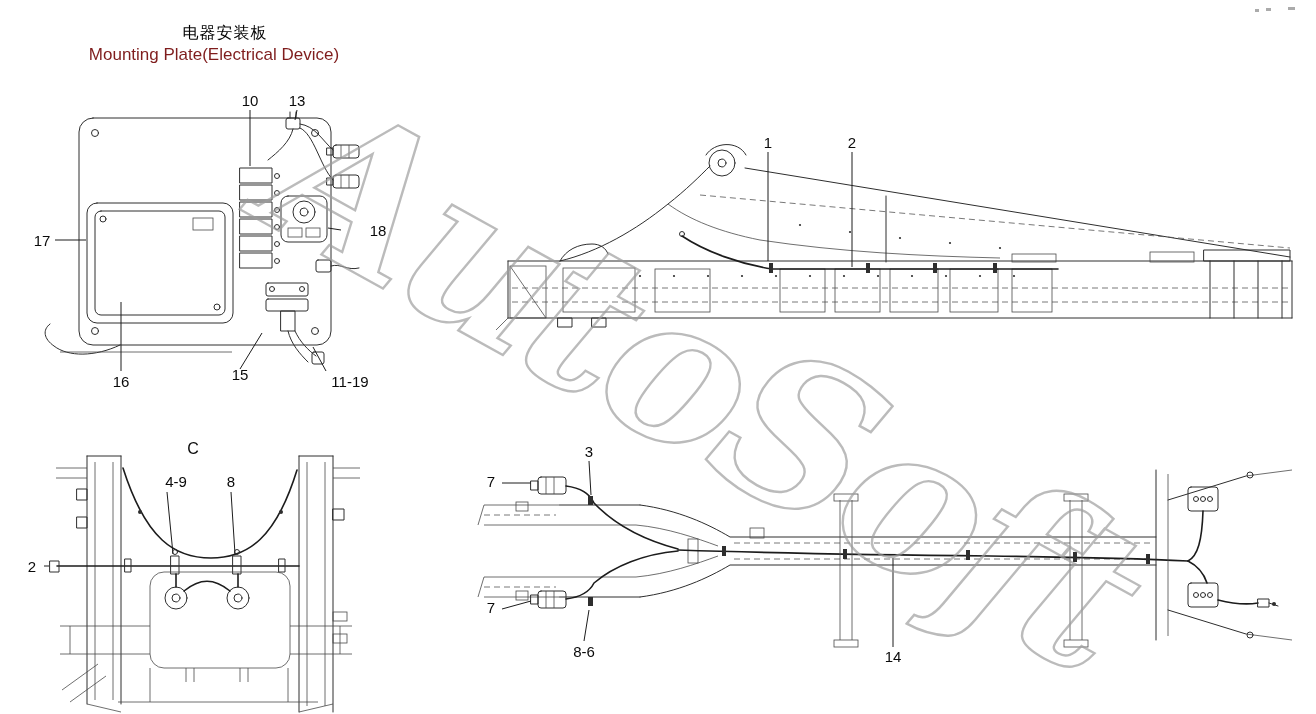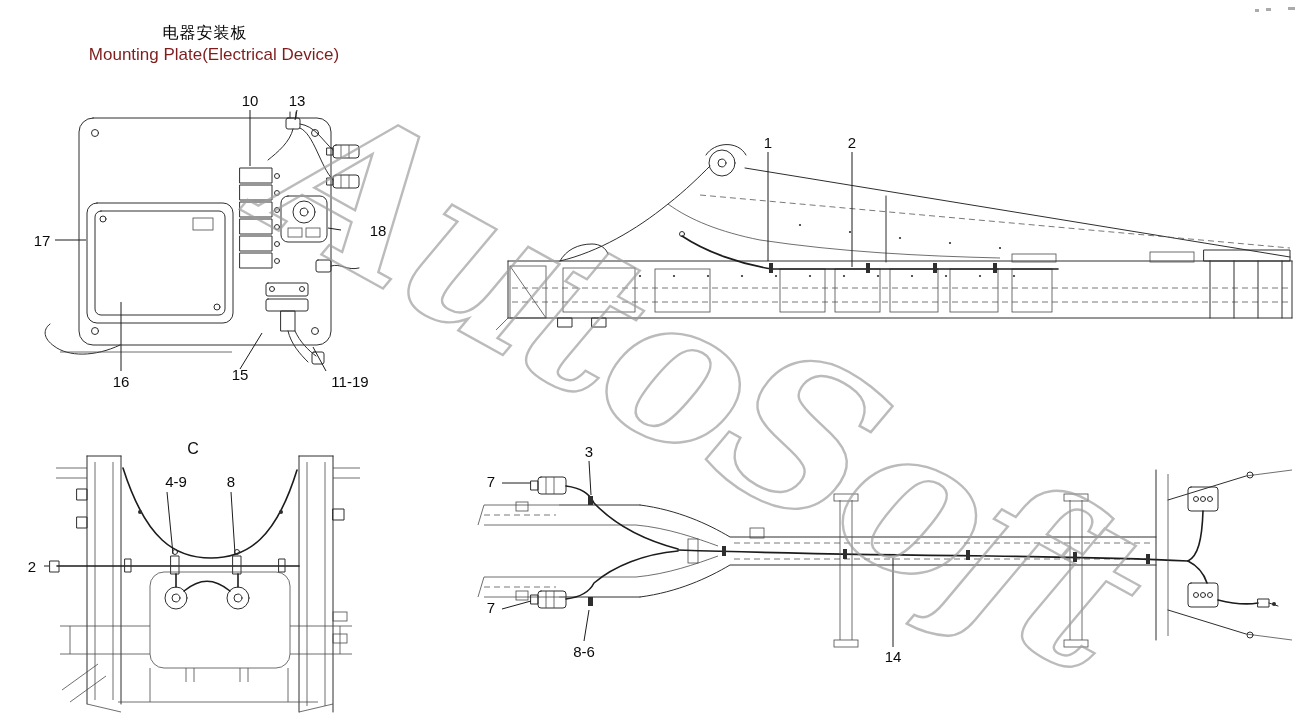--- a/index.html
+++ b/index.html
@@ -11,21 +11,21 @@
   .ln2 { stroke:#1c1c1c; stroke-width:1.6; fill:none; stroke-linecap:round; }
   .lt  { stroke:#4a4a4a; stroke-width:0.8; fill:none; }
   .dash{ stroke:#555555; stroke-width:0.8; fill:none; stroke-dasharray:6 4; }
   .ldr { stroke:#1c1c1c; stroke-width:1; fill:none; }
   .dot { fill:#2e2e2e; stroke:none; }
   .wm  { font-family:"DejaVu Serif", serif; font-style:italic; font-weight:bold; font-size:206px;
          fill:none; stroke:#9c9c9c; stroke-width:2.4; opacity:0.68; }
   .co  { position:absolute; transform:translate(-50%,-50%); font-size:15px; color:#0a0a0a; white-space:nowrap; }
   .sec { font-size:16px; }
   .title-zh { position:absolute; transform:translate(-50%,-50%); font-size:16px; letter-spacing:1px;
-              color:#000; font-family:"DejaVu Sans","Liberation Sans",sans-serif; white-space:nowrap; }
+              color:#000; font-family:"DejaVu Sans","Liberation Sans",sans-serif; white-space:nowrap;margin-left:20px; }
   .title-en { position:absolute; transform:translate(-50%,-50%); font-size:17px; color:#7f1d1d; white-space:nowrap; }
 </style>
 </head>
 <body>
 
 <div class="stage">
 
   <svg class="art" viewBox="0 0 1316 714">
 
     <g>

